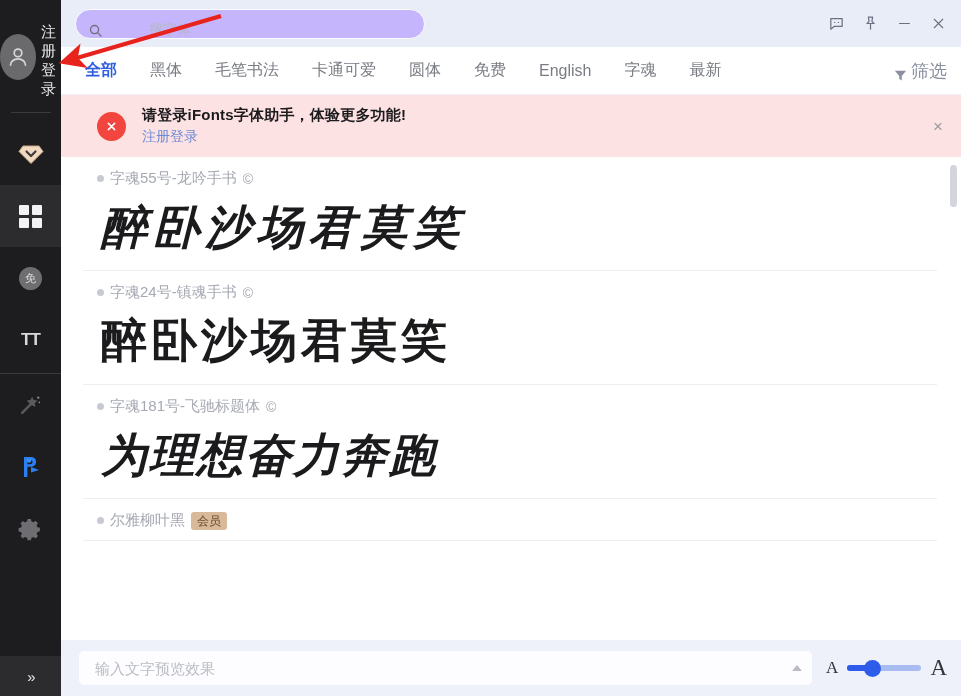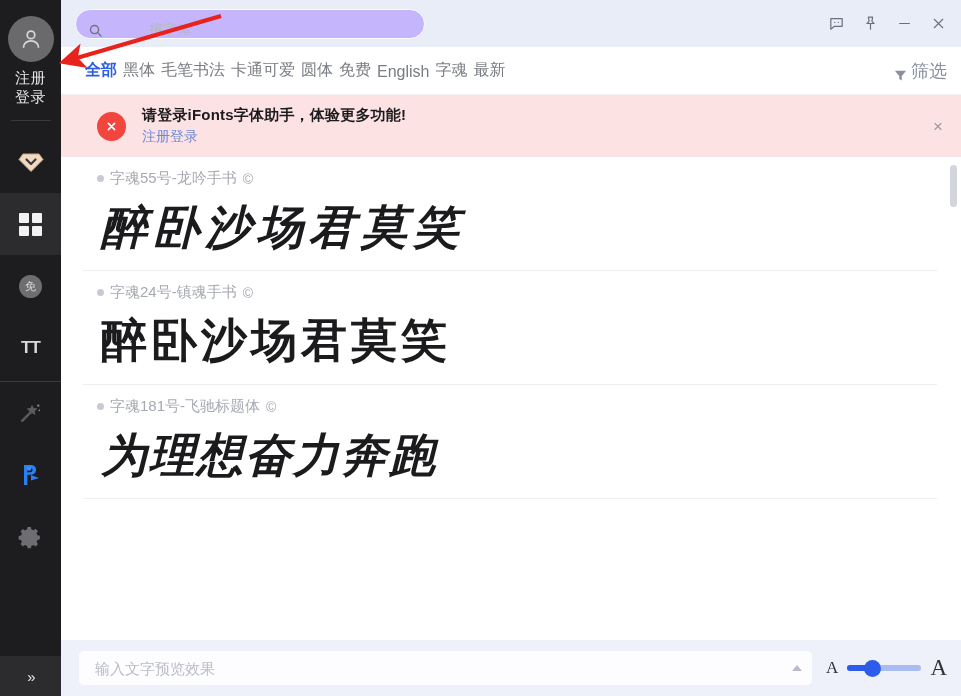--- a/index.html
+++ b/index.html
@@ -32,21 +32,21 @@
     flex: 0 0 61px;
     display: flex;
     flex-direction: column;
     align-items: center;
     position: relative;
     z-index: 5;
   }
   .avatar-block {
     margin-top: 16px;
     display: flex;
-    flex-direction: column;
+    flex-direction: row;
     align-items: center;
     cursor: pointer;
   }
   .avatar {
     width: 46px;
     height: 46px;
     border-radius: 50%;
     background: #6a6a6d;
     display: flex;
     align-items: center;
@@ -192,22 +192,22 @@
     flex: 0 0 48px;
     background: #fff;
     display: flex;
     align-items: center;
     padding: 0 14px 0 24px;
     box-sizing: border-box;
     border-bottom: 1px solid #f0f0f2;
   }
   .tabs {
     display: flex;
-    align-items: flex-end;
-    gap: 6px;
+    align-items: center;
+    gap: 33px;
   }
   .tab {
     font-size: 16px;
     color: #7b7d85;
     cursor: pointer;
     white-space: nowrap;
   }
   .tab.active {
     color: #2f5fe0;
     font-weight: bold;
@@ -626,20 +626,27 @@
 
         <div class="font-row">
           <div class="font-meta">
             <span class="dot"></span>
             <span class="font-name">字魂181号-飞驰标题体</span>
             <span class="c-mark">©</span>
           </div>
           <div class="font-sample sample-bold">为理想奋力奔跑</div>
         </div>
 
+        <div class="font-row">
+          <div class="font-meta">
+            <span class="dot"></span>
+            <span class="font-name">尔雅柳叶黑</span>
+            <span class="vip-badge">会员</span>
+          </div>
+        </div>
 
       </div>
 
       <div class="scrollbar-track">
         <div class="scrollbar-thumb"></div>
       </div>
     </div>
 
     <div class="bottombar">
       <div class="preview-input-wrap">

